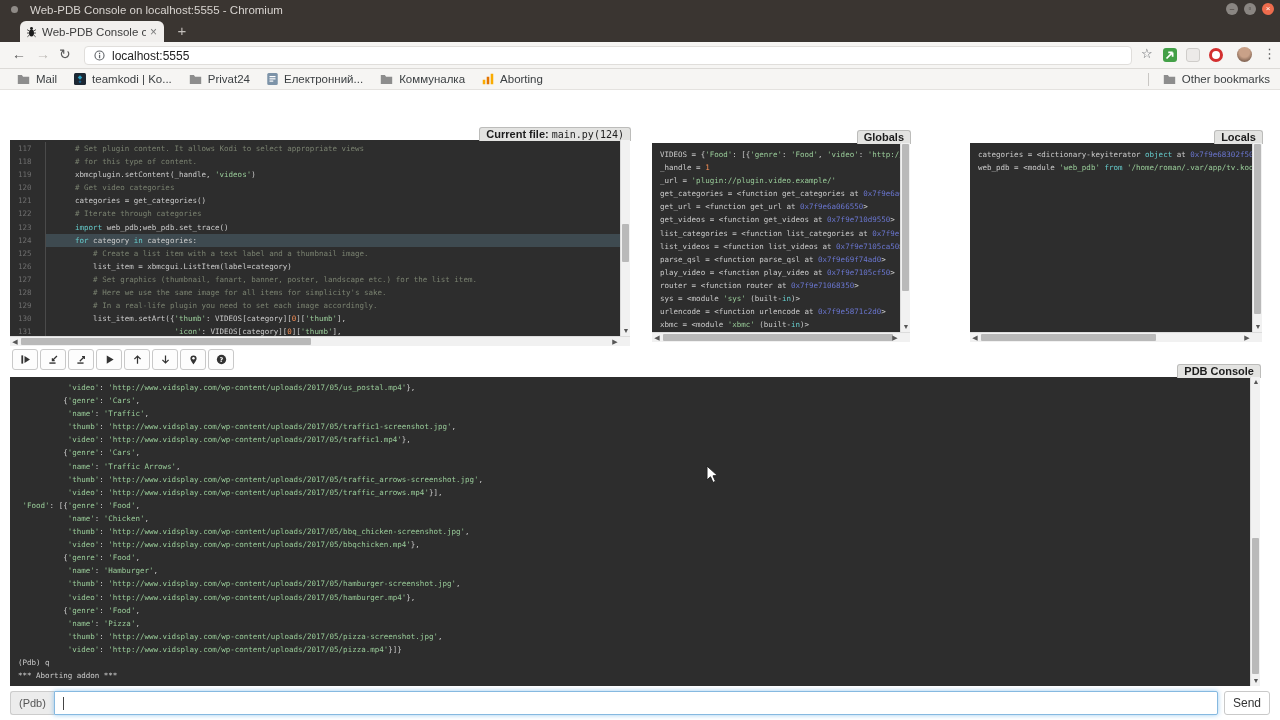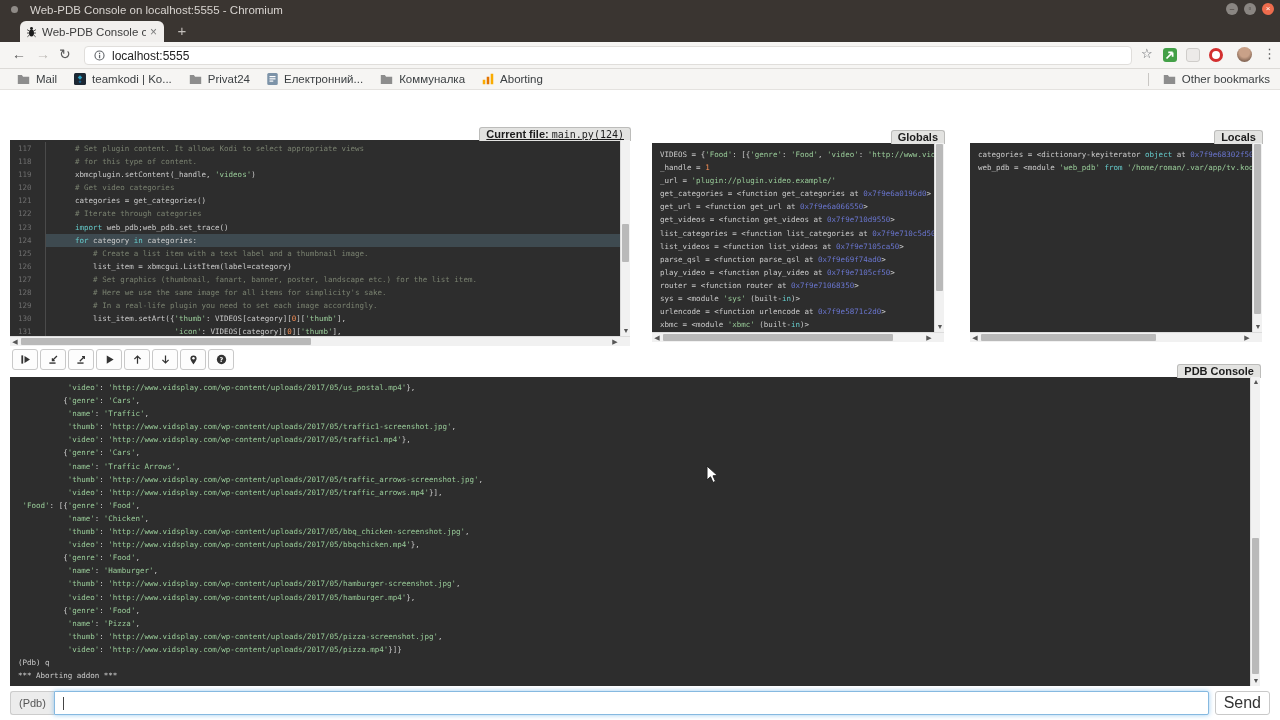--- a/index.html
+++ b/index.html
@@ -50,21 +50,21 @@
 
   .panel { position:absolute; background:#2d2d2d; }
   .mono { font-family:"DejaVu Sans Mono", monospace; font-size:7.5px; line-height:13.1px;
           white-space:pre; }
   .panel-tab { position:absolute; height:14px; background:#e3e3e1; border:1px solid #bcbcba;
                border-bottom:none; border-radius:3px 3px 0 0; font-size:11px; line-height:12px;
                color:#1c1c1c; padding:0 6px; font-weight:bold; }
   .panel-tab .mono { font-size:10px; font-weight:normal; white-space:nowrap; display:inline; }
 
   .code-wrap   { left:10px;  top:140px; width:620px;  height:206px; }
-  .glob-wrap   { left:652px; top:143px; width:292px;  height:199px; }
+  .glob-wrap   { left:652px; top:143px; width:258px;  height:199px; }
   .loc-wrap    { left:970px; top:143px; width:292px;  height:199px; }
   .cons-wrap   { left:10px;  top:377px; width:1250px; height:309px; }
 
   .crow { display:flex; height:13.1px; }
   .lno  { width:36px; color:#6e6e6e; text-align:left; padding-left:8px; flex:none;
           border-right:1px solid #4a4a4a; }
   .ctext { padding-left:11px; color:#cccccc; flex:1; overflow:hidden; }
   .crow.current .ctext { background:#3e4a50; }
   .pline { color:#cccccc; padding-left:8px; overflow:hidden; }
 
@@ -91,21 +91,21 @@
   
   .promptrow { position:absolute; left:10px; top:691px; width:1260px; height:25px; display:flex; }
   .pdb-addon { height:24px; background:#ececec; border:1px solid #cccccc; border-right:none;
                border-radius:3px 0 0 3px; font-size:11px; color:#555; padding:0 8px;
                line-height:22px; }
   .pdb-input { position:relative; width:1185px; height:24px; background:#fff;
                border:1px solid #86b9e0; border-radius:0 2px 2px 0;
                box-shadow:0 0 5px rgba(102,175,233,.65); }
   .caret { position:absolute; left:8px; top:5px; width:1px; height:13px; background:#444; }
   .send-btn { margin-left:6px; height:24px; background:#fff; border:1px solid #c9c9c9;
-              border-radius:3px; font-size:16px; color:#333; padding:0 8px; line-height:22px; }
+              border-radius:3px; font-size:12px; color:#333; padding:0 8px; line-height:22px; }
 
   .mouse-cursor { position:absolute; left:706px; top:465px; }
 </style>
 </head>
 <body>
 
 <div class="screen">
 
   <div class="titlebar">
     <span class="tb-dot"></span>
@@ -229,21 +229,21 @@
         <svg width="13" height="11" viewBox="0 0 16 13">
             <path d="M1 1h5l1.5 2H15v9H1z" fill="#8d8d8d"></path>
           </svg>
       </span>
       <span>Other bookmarks</span>
     </span>
   </div>
 
 
   <div class="panel code-wrap">
-    <div class="panel-tab" style="top:-13px;right:-1px;text-decoration:underline;"><span>Current file: </span><span class="mono">main.py(124)</span></div>
+    <div class="panel-tab" style="top:-13px;right:-1px;"><span>Current file: </span><span class="mono">main.py(124)</span></div>
     <div id="code-lines" class="mono" style="position:absolute;top:2px;left:0;right:10px;bottom:10px;overflow:hidden;"><div class="crow"><span class="lno">117</span><span class="ctext"><span class="tk-com">    # Set plugin content. It allows Kodi to select appropriate views</span></span></div><div class="crow"><span class="lno">118</span><span class="ctext"><span class="tk-com">    # for this type of content.</span></span></div><div class="crow"><span class="lno">119</span><span class="ctext">    xbmcplugin.setContent(_handle, <span class="tk-str">'videos'</span>)</span></div><div class="crow"><span class="lno">120</span><span class="ctext"><span class="tk-com">    # Get video categories</span></span></div><div class="crow"><span class="lno">121</span><span class="ctext">    categories = get_categories()</span></div><div class="crow"><span class="lno">122</span><span class="ctext"><span class="tk-com">    # Iterate through categories</span></span></div><div class="crow"><span class="lno">123</span><span class="ctext">    <span class="tk-kw">import</span> web_pdb;web_pdb.set_trace()</span></div><div class="crow current"><span class="lno">124</span><span class="ctext">    <span class="tk-kw">for</span> category <span class="tk-kw">in</span> categories:</span></div><div class="crow"><span class="lno">125</span><span class="ctext"><span class="tk-com">        # Create a list item with a text label and a thumbnail image.</span></span></div><div class="crow"><span class="lno">126</span><span class="ctext">        list_item = xbmcgui.ListItem(label=category)</span></div><div class="crow"><span class="lno">127</span><span class="ctext"><span class="tk-com">        # Set graphics (thumbnail, fanart, banner, poster, landscape etc.) for the list item.</span></span></div><div class="crow"><span class="lno">128</span><span class="ctext"><span class="tk-com">        # Here we use the same image for all items for simplicity's sake.</span></span></div><div class="crow"><span class="lno">129</span><span class="ctext"><span class="tk-com">        # In a real-life plugin you need to set each image accordingly.</span></span></div><div class="crow"><span class="lno">130</span><span class="ctext">        list_item.setArt({<span class="tk-str">'thumb'</span>: VIDEOS[category][<span class="tk-num">0</span>][<span class="tk-str">'thumb'</span>],</span></div><div class="crow"><span class="lno">131</span><span class="ctext">                          <span class="tk-str">'icon'</span>: VIDEOS[category][<span class="tk-num">0</span>][<span class="tk-str">'thumb'</span>],</span></div></div>
     <div class="sb-v" style="bottom:10px;">
       <div class="sb-thumb" style="top:43%;height:19%;left:1px;right:1px;"></div>
       <div class="sb-arrow" style="bottom:0;">▼</div>
     </div>
     <div class="sb-h">
       <div class="sb-arrow" style="left:0;">◀</div>
       <div class="sb-thumb" style="left:11px;width:290px;top:1px;bottom:1px;"></div>
       <div class="sb-arrow" style="right:10px;">▶</div>
     </div>

